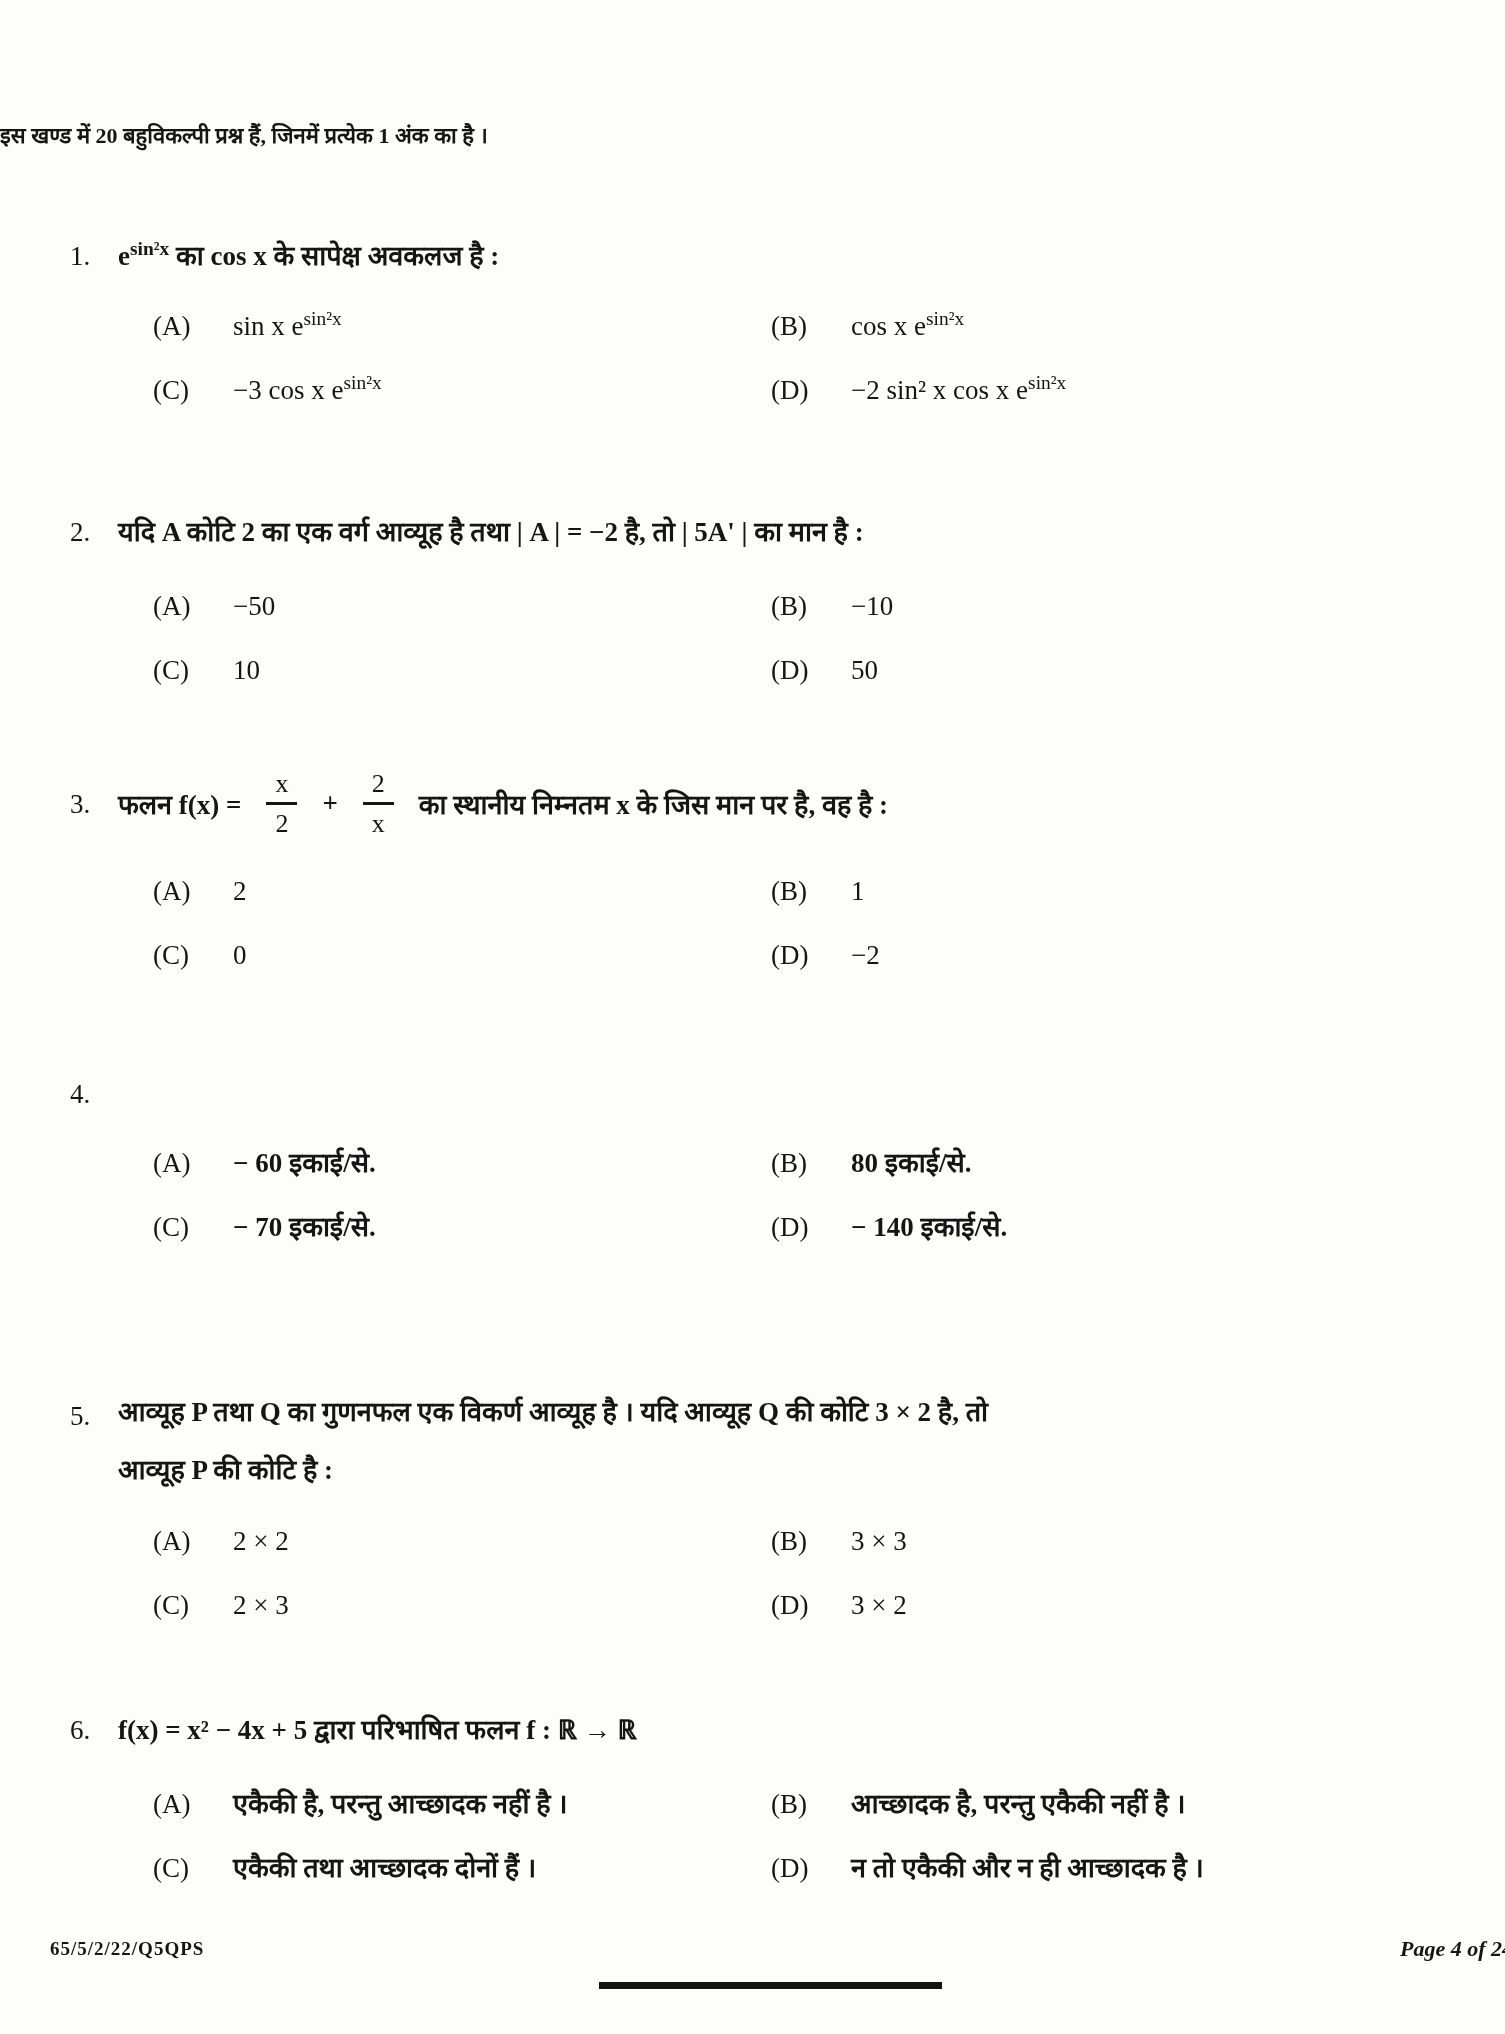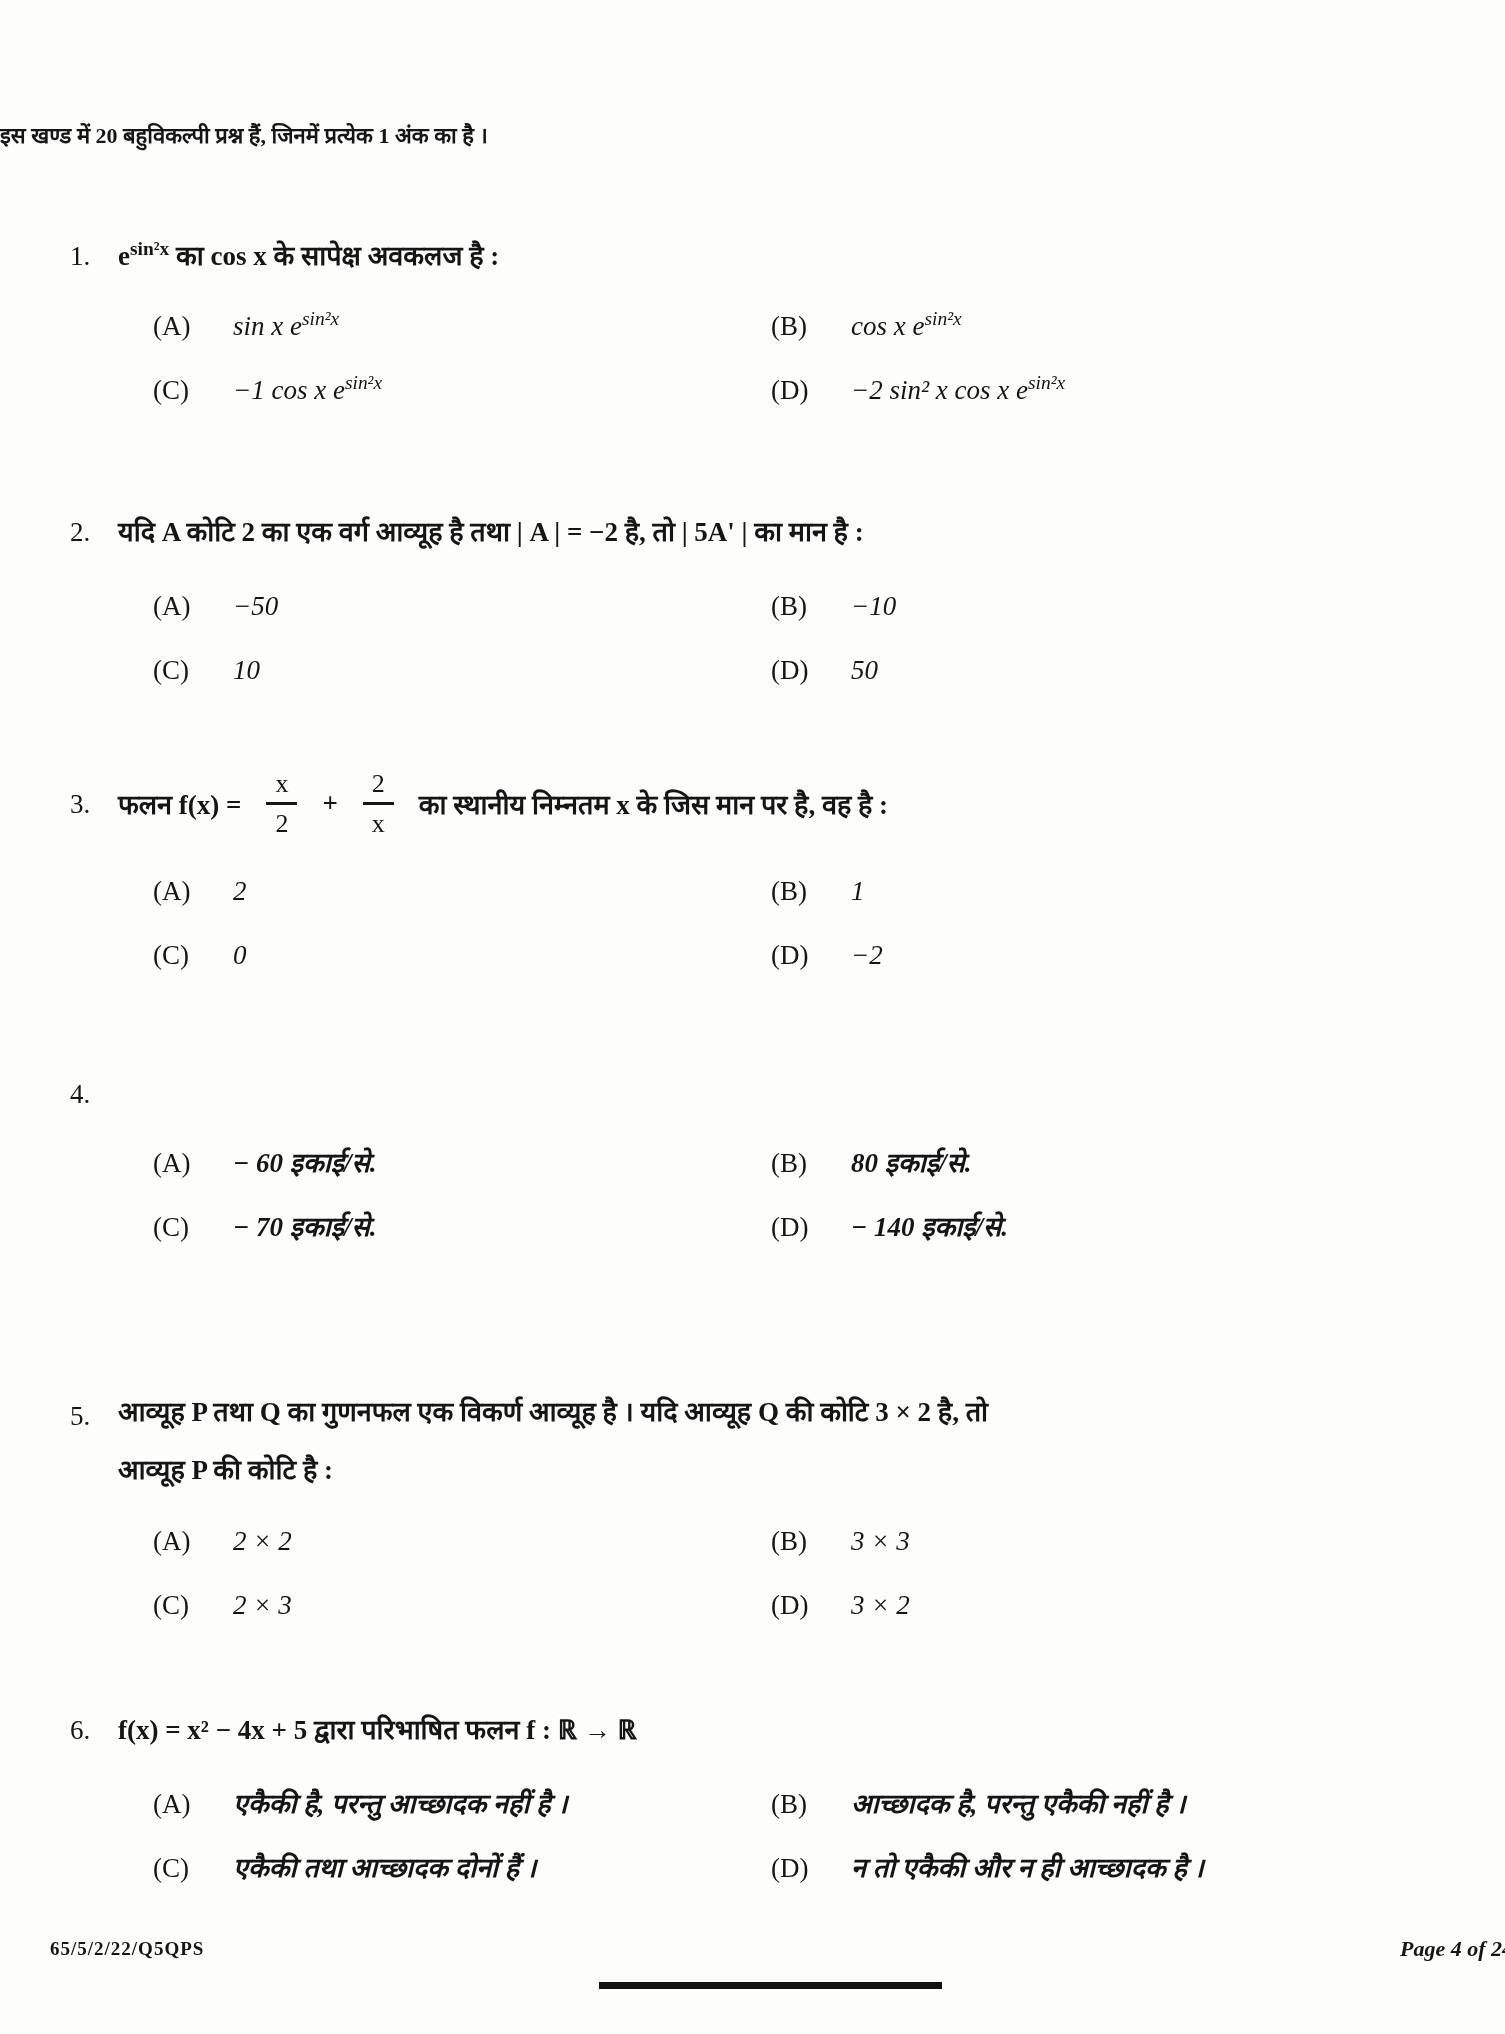--- a/index.html
+++ b/index.html
@@ -40,21 +40,21 @@
   .frac .fden { padding: 3px 9px 0; }
 
   .opts {
     display: grid;
     grid-template-columns: 618px auto;
     row-gap: 28px;
     margin-left: 83px; 
   }
   .opt { display: flex; align-items: baseline; }
   .olabel { width: 80px; flex: none; font-size: 27px; line-height: 36px; }
-  .oval { font-size: 27px; line-height: 36px; font-weight: 400; font-style: italic; }
+  .oval { font-size: 27px; line-height: 36px; font-weight: 400; }
   .oval.hindi { font-weight: 700; }
 
   .footer-code {
     position: absolute; left: 50px; top: 1938px;
     font-size: 19px; font-weight: 700; letter-spacing: 1px;
   }
   .footer-page {
     position: absolute; left: 0; top: 1936px; width: 100%;
     text-align: right;
     font-size: 22px; font-weight: 700; font-style: italic; margin-left: 8px;
@@ -80,21 +80,21 @@
       <div class="opt">
         <span class="olabel">(A)</span>
         <span class="oval"><span>sin x e</span><sup>sin²x</sup></span>
       </div>
       <div class="opt">
         <span class="olabel">(B)</span>
         <span class="oval"><span>cos x e</span><sup>sin²x</sup></span>
       </div>
       <div class="opt">
         <span class="olabel">(C)</span>
-        <span class="oval"><span>−1 cos x e</span><sup>sin²x</sup></span>
+        <span class="oval"><span>−3 cos x e</span><sup>sin²x</sup></span>
       </div>
       <div class="opt">
         <span class="olabel">(D)</span>
         <span class="oval"><span>−2 sin² x cos x e</span><sup>sin²x</sup></span>
       </div>
     </div>
   </div>
 
   <div class="q" style="top:512px">
     <div class="qrow">

